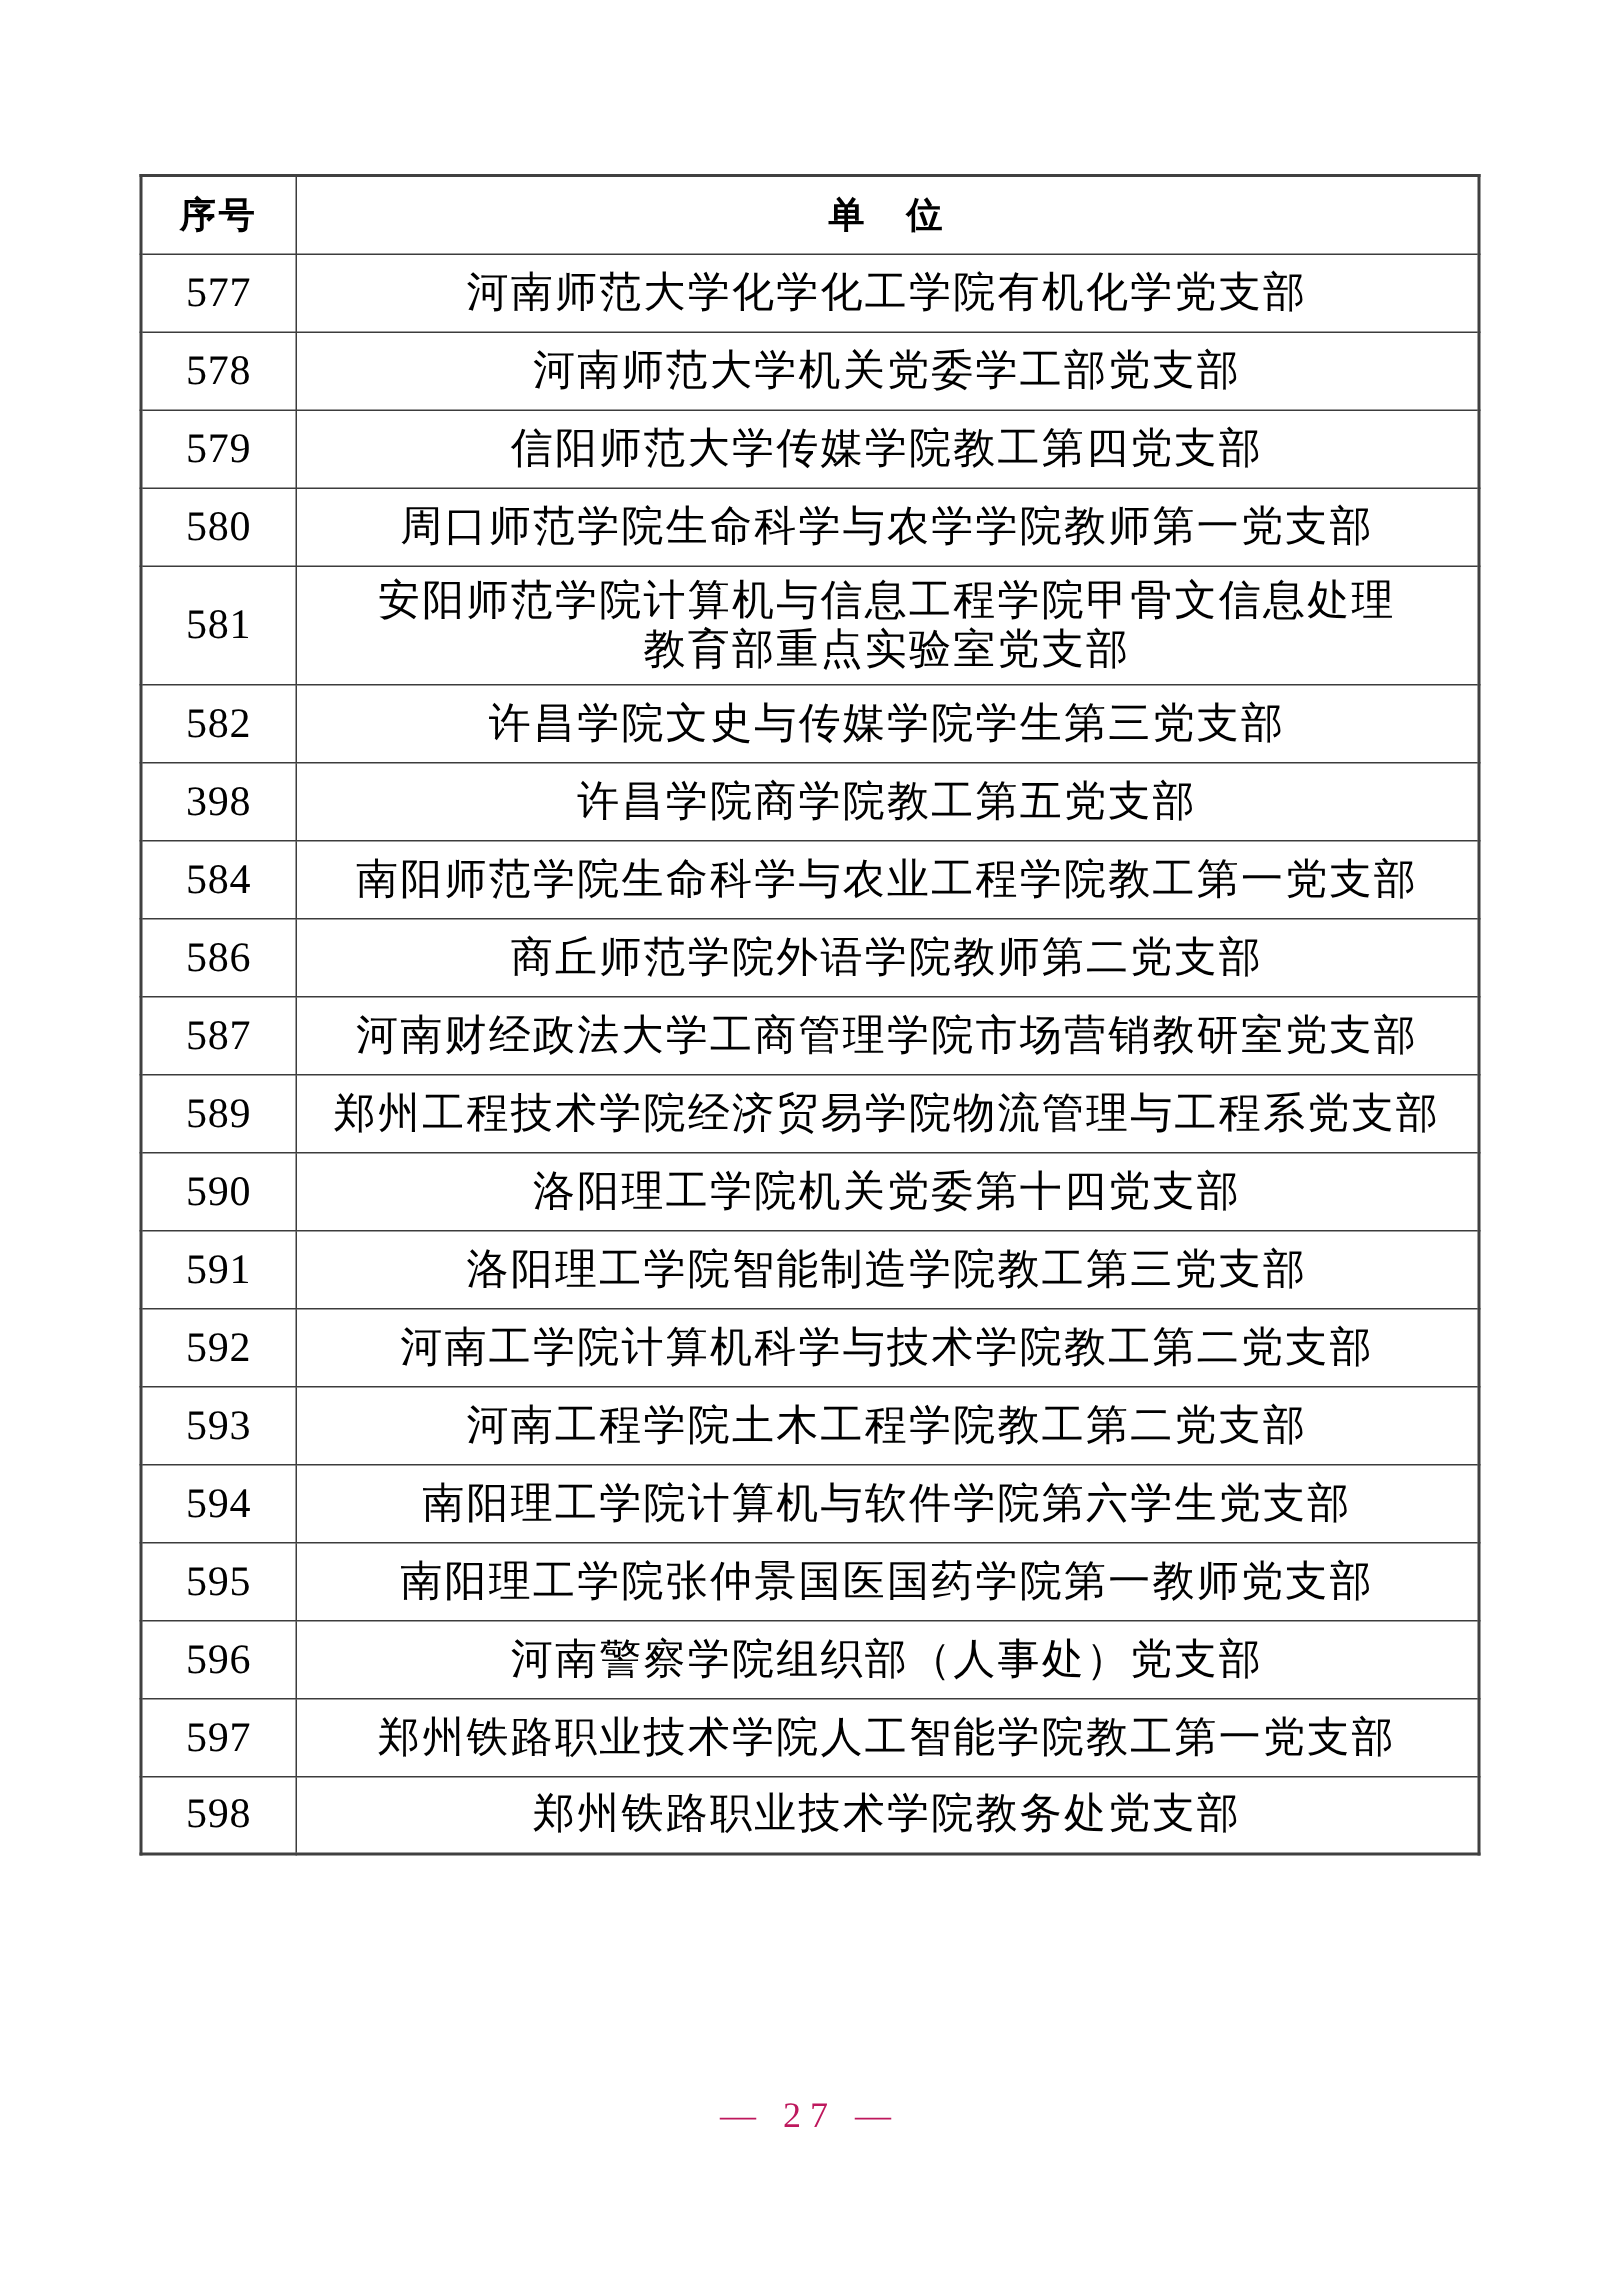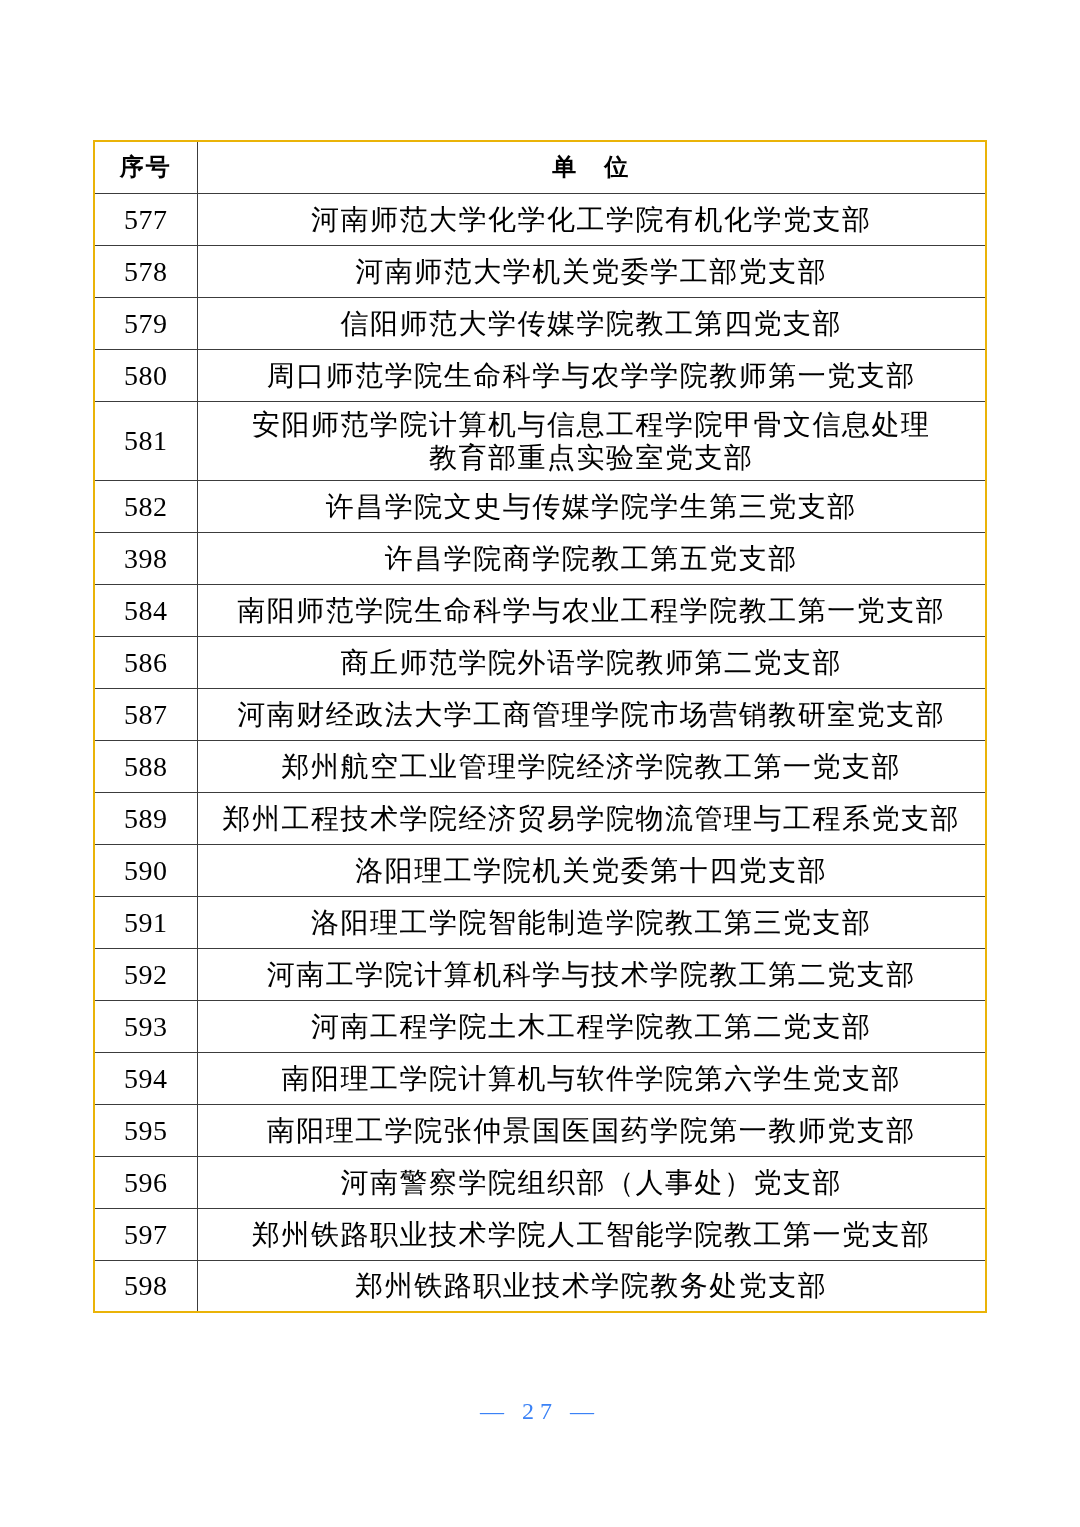--- a/index.html
+++ b/index.html
@@ -12,25 +12,25 @@
   .page {
     position: relative;
     width: 1080px;
     height: 1527px;
     background: #ffffff;
     overflow: hidden;
   }
   table.unit-table {
     position: absolute;
     left: 93px;
-    top: 140px;
+    top: 116px;
     width: 894px;
     border-collapse: collapse;
     table-layout: fixed;
-    border: 2px solid #eab308;
+    border: 2px solid #404040;
     padding-left: 14px;
   }
   table.unit-table col.col-no   { width: 103px; }
   table.unit-table th,
   table.unit-table td {
     border: 1px solid #3c3c3c;
     text-align: center;
     vertical-align: middle;
     padding: 6px 8px;
   }
@@ -55,21 +55,21 @@
     letter-spacing: 1.5px;
   }
   .page-footer {
     position: absolute;
     left: 0;
     top: 1398px;
     width: 100%;
     text-align: center;
     font-size: 24px;
     letter-spacing: 6px;
-    color: #3b82f6;
+    color: #be185d;
   }
 </style>
 </head>
 <body>
 
 <div class="page">
 
   <table class="unit-table">
     <colgroup>
       <col class="col-no">
@@ -117,24 +117,20 @@
         </tr>
         <tr>
           <td class="cell-no">586</td>
           <td class="cell-unit">商丘师范学院外语学院教师第二党支部</td>
         </tr>
         <tr>
           <td class="cell-no">587</td>
           <td class="cell-unit">河南财经政法大学工商管理学院市场营销教研室党支部</td>
         </tr>
         <tr>
-          <td class="cell-no">588</td>
-          <td class="cell-unit">郑州航空工业管理学院经济学院教工第一党支部</td>
-        </tr>
-        <tr>
           <td class="cell-no">589</td>
           <td class="cell-unit">郑州工程技术学院经济贸易学院物流管理与工程系党支部</td>
         </tr>
         <tr>
           <td class="cell-no">590</td>
           <td class="cell-unit">洛阳理工学院机关党委第十四党支部</td>
         </tr>
         <tr>
           <td class="cell-no">591</td>
           <td class="cell-unit">洛阳理工学院智能制造学院教工第三党支部</td>

